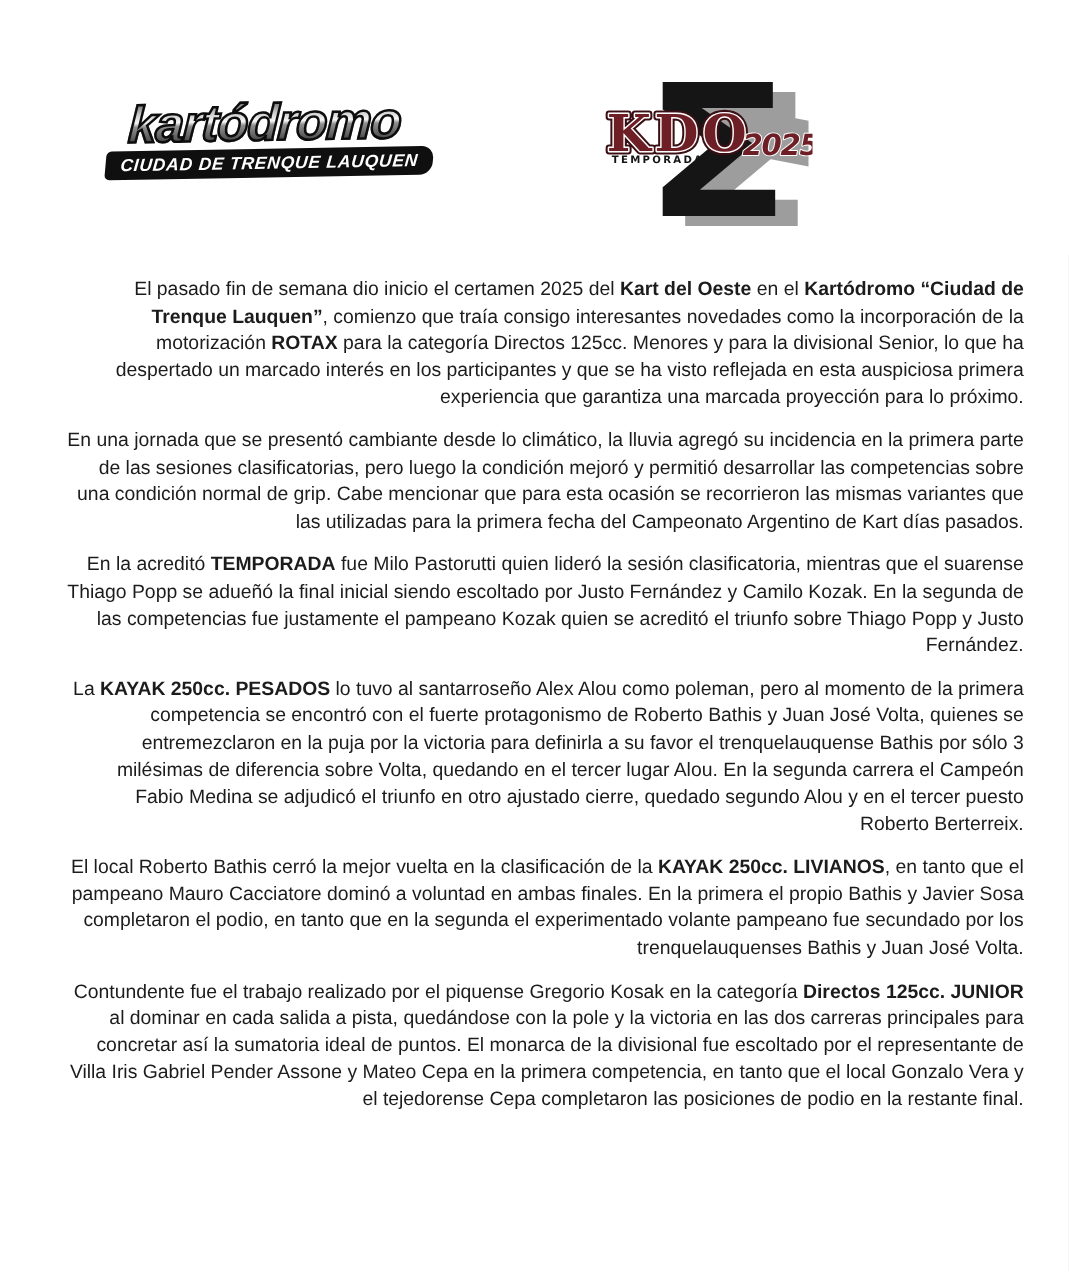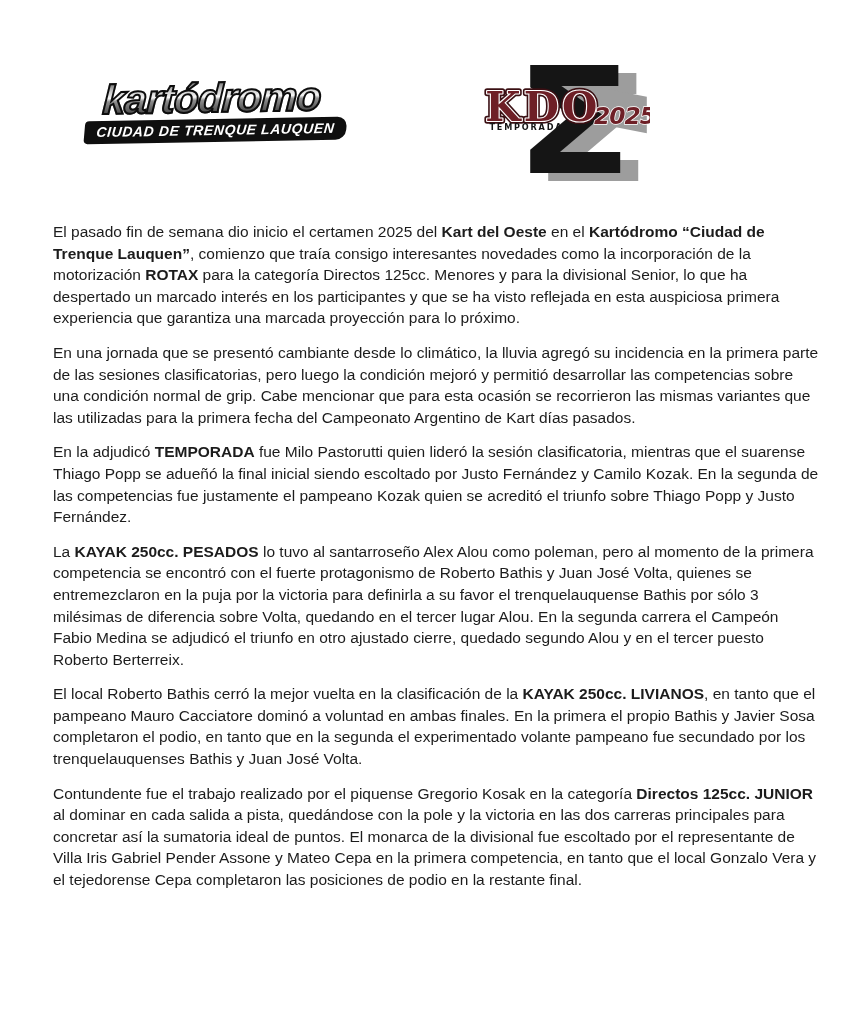--- a/index.html
+++ b/index.html
@@ -63,21 +63,21 @@
     margin:0 0 15px 0;
     font-size:15.5px; line-height:20px;
     font-weight:bold; font-style:italic;
     text-decoration:underline;
     color:#101010;
     letter-spacing:0.2px;
   }
   .para {
     margin:0 0 13px 0;
     font-size:15.5px; line-height:21.6px;
-    text-align:left;
+    text-align:right;
   }
   .para b { font-weight:bold; }
 </style>
 </head>
 <body>
 
 <div class="page">
 
   <div class="logo-left">
     <div class="kart-word">kartódromo</div><br>
@@ -100,20 +100,20 @@
       <text class="temp-text" x="18" y="76" font-size="8" letter-spacing="1.8" fill="#151515">TEMPORADA</text>
 
       <text class="year-text" x="121" y="70" font-size="23" letter-spacing="-1" stroke="#ffffff" stroke-width="1.5" paint-order="stroke" stroke-linejoin="round" fill="#6e1f26">2025</text>
     </svg>
   </div>
 
   <main class="article">
     <div id="article-body">
         <p class="para"><span>El pasado fin de semana dio inicio el certamen 2025 del </span><b>Kart del Oeste</b><span> en el </span><b>Kartódromo “Ciudad de Trenque Lauquen”</b><span>, comienzo que traía consigo interesantes novedades como la incorporación de la motorización </span><b>ROTAX</b><span> para la categoría Directos 125cc. Menores y para la divisional Senior, lo que ha despertado un marcado interés en los participantes y que se ha visto reflejada en esta auspiciosa primera experiencia que garantiza una marcada proyección para lo próximo.</span></p>
         <p class="para"><span>En una jornada que se presentó cambiante desde lo climático, la lluvia agregó su incidencia en la primera parte de las sesiones clasificatorias, pero luego la condición mejoró y permitió desarrollar las competencias sobre una condición normal de grip. Cabe mencionar que para esta ocasión se recorrieron las mismas variantes que las utilizadas para la primera fecha del Campeonato Argentino de Kart días pasados.</span></p>
-        <p class="para"><span>En la adjudicó </span><b>TEMPORADA</b><span> fue Milo Pastorutti quien lideró la sesión clasificatoria, mientras que el suarense Thiago Popp se adueñó la final inicial siendo escoltado por Justo Fernández y Camilo Kozak. En la segunda de las competencias fue justamente el pampeano Kozak quien se acreditó el triunfo sobre Thiago Popp y Justo Fernández.</span></p>
+        <p class="para"><span>En la acreditó </span><b>TEMPORADA</b><span> fue Milo Pastorutti quien lideró la sesión clasificatoria, mientras que el suarense Thiago Popp se adueñó la final inicial siendo escoltado por Justo Fernández y Camilo Kozak. En la segunda de las competencias fue justamente el pampeano Kozak quien se acreditó el triunfo sobre Thiago Popp y Justo Fernández.</span></p>
         <p class="para"><span>La </span><b>KAYAK 250cc. PESADOS</b><span> lo tuvo al santarroseño Alex Alou como poleman, pero al momento de la primera competencia se encontró con el fuerte protagonismo de Roberto Bathis y Juan José Volta, quienes se entremezclaron en la puja por la victoria para definirla a su favor el trenquelauquense Bathis por sólo 3 milésimas de diferencia sobre Volta, quedando en el tercer lugar Alou. En la segunda carrera el Campeón Fabio Medina se adjudicó el triunfo en otro ajustado cierre, quedado segundo Alou y en el tercer puesto Roberto Berterreix.</span></p>
         <p class="para"><span>El local Roberto Bathis cerró la mejor vuelta en la clasificación de la </span><b>KAYAK 250cc. LIVIANOS</b><span>, en tanto que el pampeano Mauro Cacciatore dominó a voluntad en ambas finales. En la primera el propio Bathis y Javier Sosa completaron el podio, en tanto que en la segunda el experimentado volante pampeano fue secundado por los trenquelauquenses Bathis y Juan José Volta.</span></p>
         <p class="para"><span>Contundente fue el trabajo realizado por el piquense Gregorio Kosak en la categoría </span><b>Directos 125cc. JUNIOR</b><span> al dominar en cada salida a pista, quedándose con la pole y la victoria en las dos carreras principales para concretar así la sumatoria ideal de puntos. El monarca de la divisional fue escoltado por el representante de Villa Iris Gabriel Pender Assone y Mateo Cepa en la primera competencia, en tanto que el local Gonzalo Vera y el tejedorense Cepa completaron las posiciones de podio en la restante final.</span></p>
       </div>
   </main>
 
 </div>
 
 </body></html>

